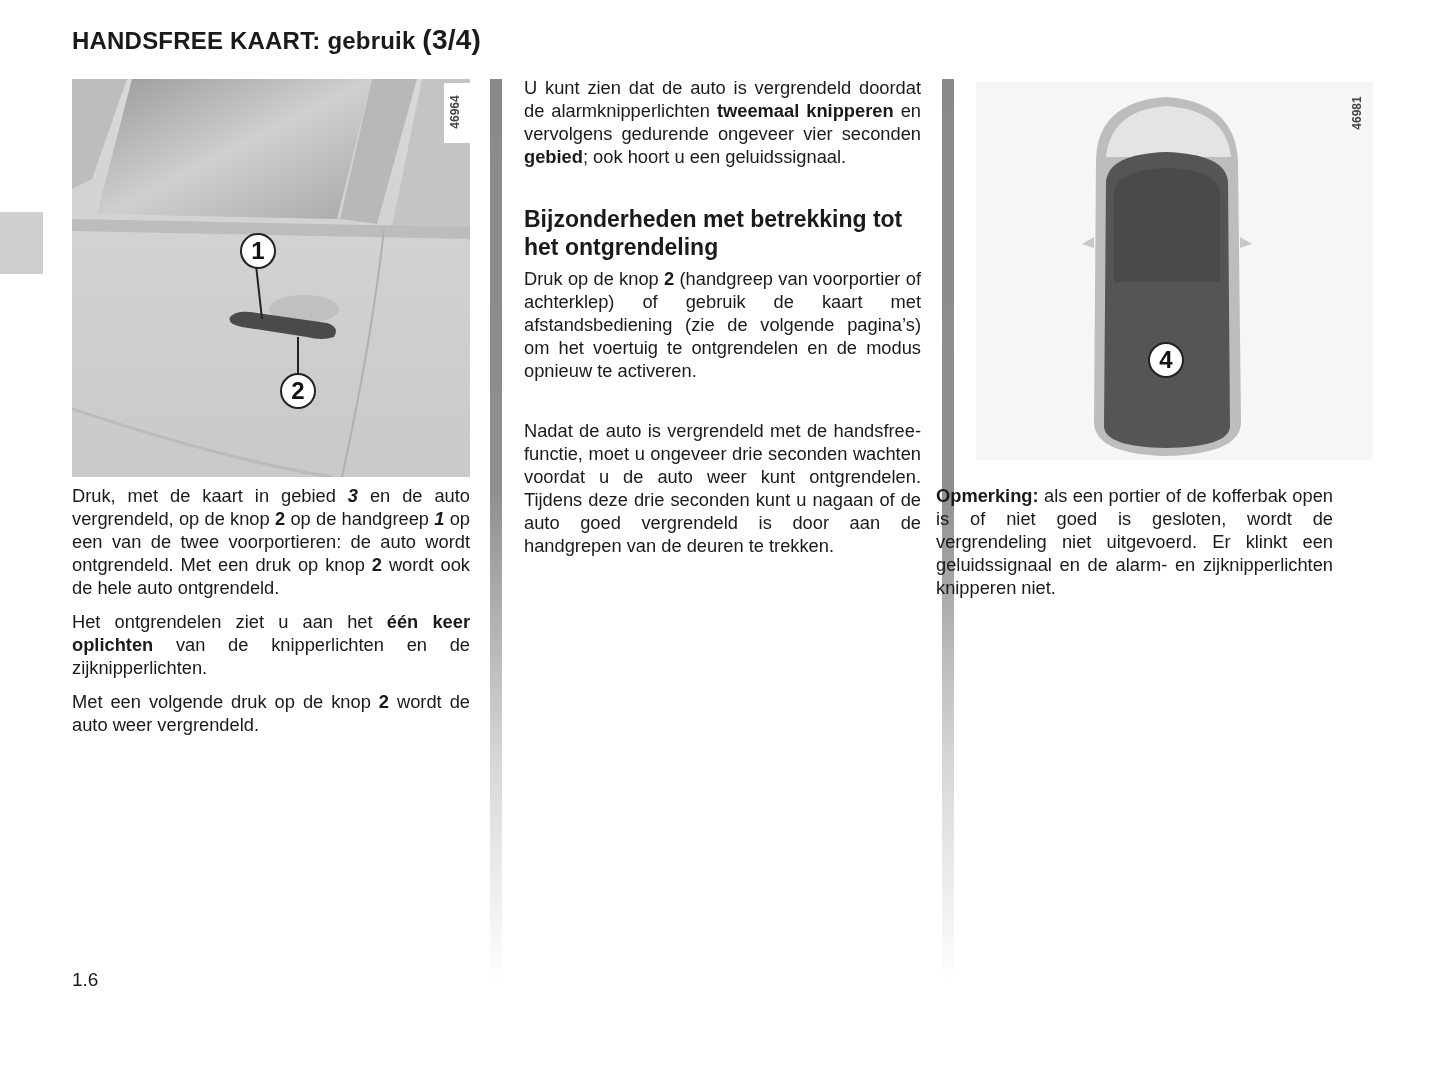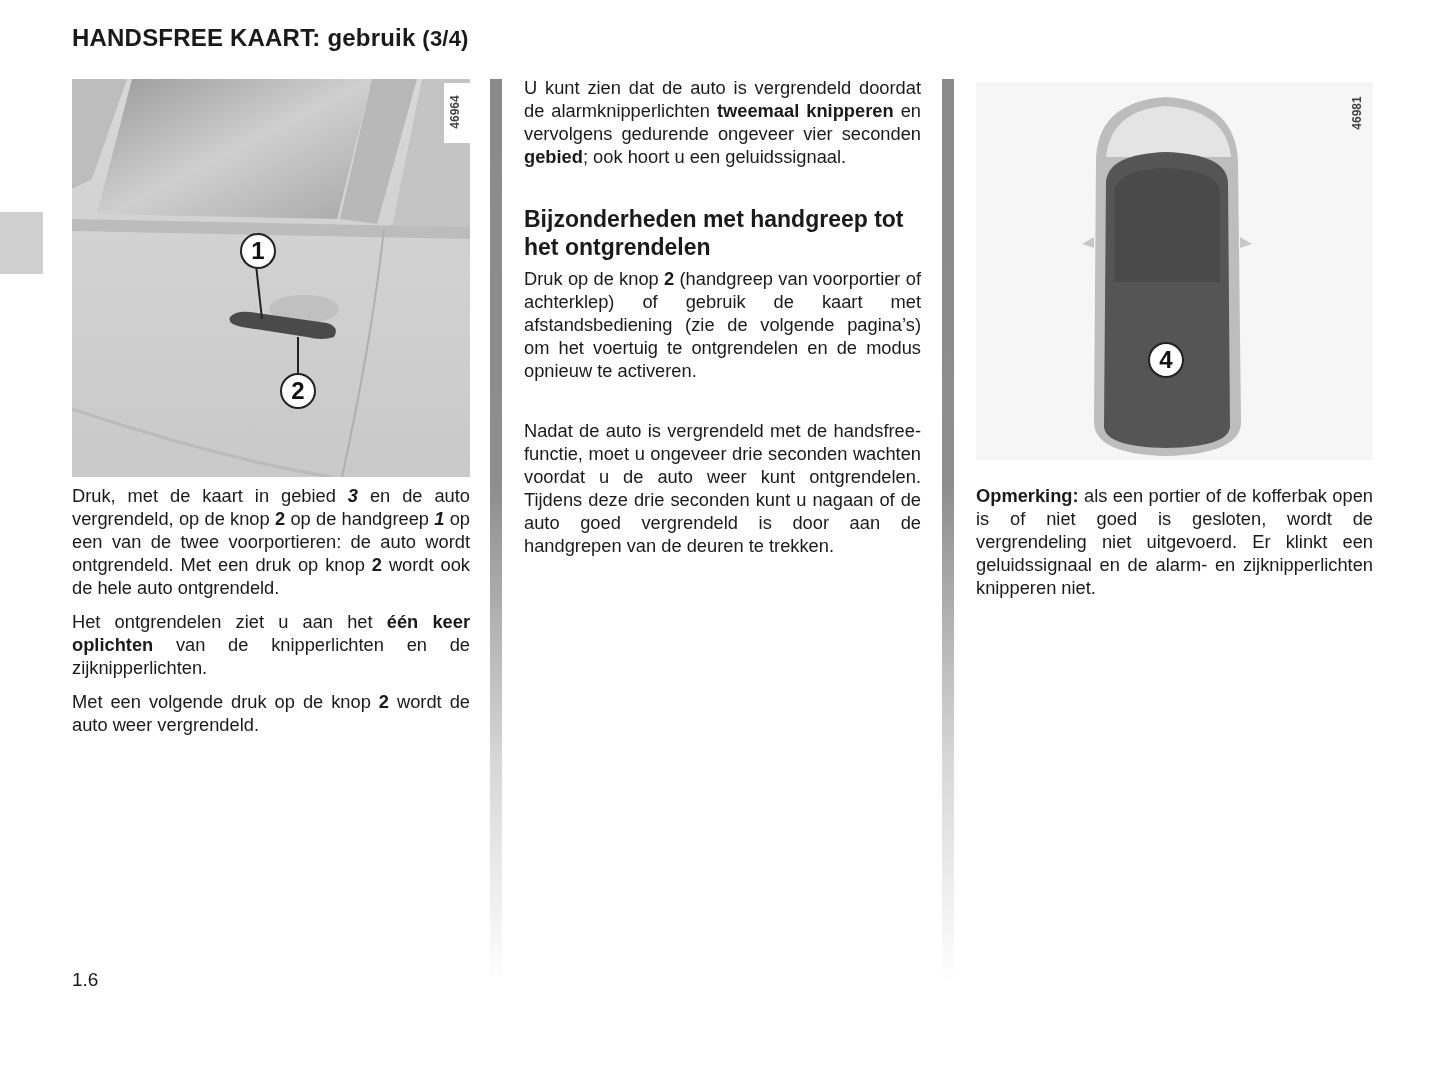--- a/index.html
+++ b/index.html
@@ -1,30 +1,30 @@
 <!DOCTYPE html>
 <html><head>
 <meta charset="utf-8">
 <style>
   html, body { margin: 0; padding: 0; background: #ffffff; }
   body { width: 1445px; height: 1070px; position: relative; overflow: hidden;
          font-family: "Liberation Sans", sans-serif; color: #1a1a1a; }
   .page-title { position: absolute; left: 72px; top: 24px; font-size: 24px; font-weight: bold; letter-spacing: 0.2px; white-space: nowrap; }
-  .page-title .suffix { font-size: 22px; }
+  .page-title .suffix { font-size: 28px; }
   .section-tab { position: absolute; left: 0; top: 212px; width: 43px; height: 62px; background: #cfcfcf; }
   .col-divider { position: absolute; top: 79px; width: 12px; height: 905px;
                  background: linear-gradient(to bottom, #8a8a8a 0%, #8e8e8e 45%, #d6d6d6 75%, #f2f2f2 92%, #ffffff 100%); }
   .col { position: absolute; font-size: 18.3px; line-height: 23px; }
   .col p { margin: 0 0 11px 0; text-align: justify; }
   .col h2 { margin: 0 0 6px 0; font-size: 23px; line-height: 28px; font-weight: bold; }
   .col b { font-weight: bold; }
   .col i.num { font-weight: bold; font-style: italic; }
   .col1 { left: 72px; top: 484px; width: 398px; }
   .col2 { left: 524px; top: 76px; width: 397px; }
-  .col3 { left: 976px; top: 484px; width: 397px; }
+  .col3 { left: 936px; top: 484px; width: 397px; }
   .figure { position: absolute; overflow: hidden; }
   .fig-door { left: 72px; top: 79px; width: 398px; height: 398px; background: #d3d3d3; }
   .fig-car { left: 976px; top: 82px; width: 397px; height: 378px; background: #f6f6f6; }
   .fig-id { position: absolute; font-size: 12px; font-weight: bold; color: #444; transform: rotate(-90deg); transform-origin: center; white-space: nowrap; }
   .callout { position: absolute; width: 32px; height: 32px; border-radius: 50%; background: #fff; border: 2px solid #222;
              font-size: 24px; font-weight: bold; text-align: center; line-height: 32px; color: #111; }
   .page-number { position: absolute; left: 72px; top: 969px; font-size: 19px; }
   .spacer-lg { height: 26px; }
 </style>
 </head>
@@ -78,21 +78,21 @@
       <p><span>Het ontgrendelen ziet u aan het </span><b>één keer oplichten</b><span> van de knipperlichten en de zijknipperlichten.</span></p>
       <p><span>Met een volgende druk op de knop </span><b>2</b><span> wordt de auto weer vergrendeld.</span></p>
     </div>
 </div>
 
 <div class="col col2">
   <div>
       <p><span>U kunt zien dat de auto is vergrendeld door­dat de alarmknipperlichten </span><b>tweemaal knip­peren</b><span> en vervolgens gedurende ongeveer vier seconden </span><b>gebied</b><span>; ook hoort u een ge­luidssignaal.</span></p>
     </div>
   <div class="spacer-lg"></div>
-  <h2>Bijzonderheden met handgreep tot het ontgrendelen</h2>
+  <h2>Bijzonderheden met betrekking tot het ontgrendeling</h2>
   <div>
       <p><span>Druk op de knop </span><b>2</b><span> (handgreep van voorpor­tier of achterklep) of gebruik de kaart met afstandsbediening (zie de volgende pagi­na’s) om het voertuig te ontgrendelen en de modus opnieuw te activeren.</span></p>
     </div>
   <div class="spacer-lg"></div>
   <div>
       <p><span>Nadat de auto is vergrendeld met de hands­free-functie, moet u ongeveer drie secon­den wachten voordat u de auto weer kunt ontgrendelen. Tijdens deze drie seconden kunt u nagaan of de auto goed vergrendeld is door aan de handgrepen van de deuren te trekken.</span></p>
     </div>
 </div>
 
 <div class="figure fig-car">

